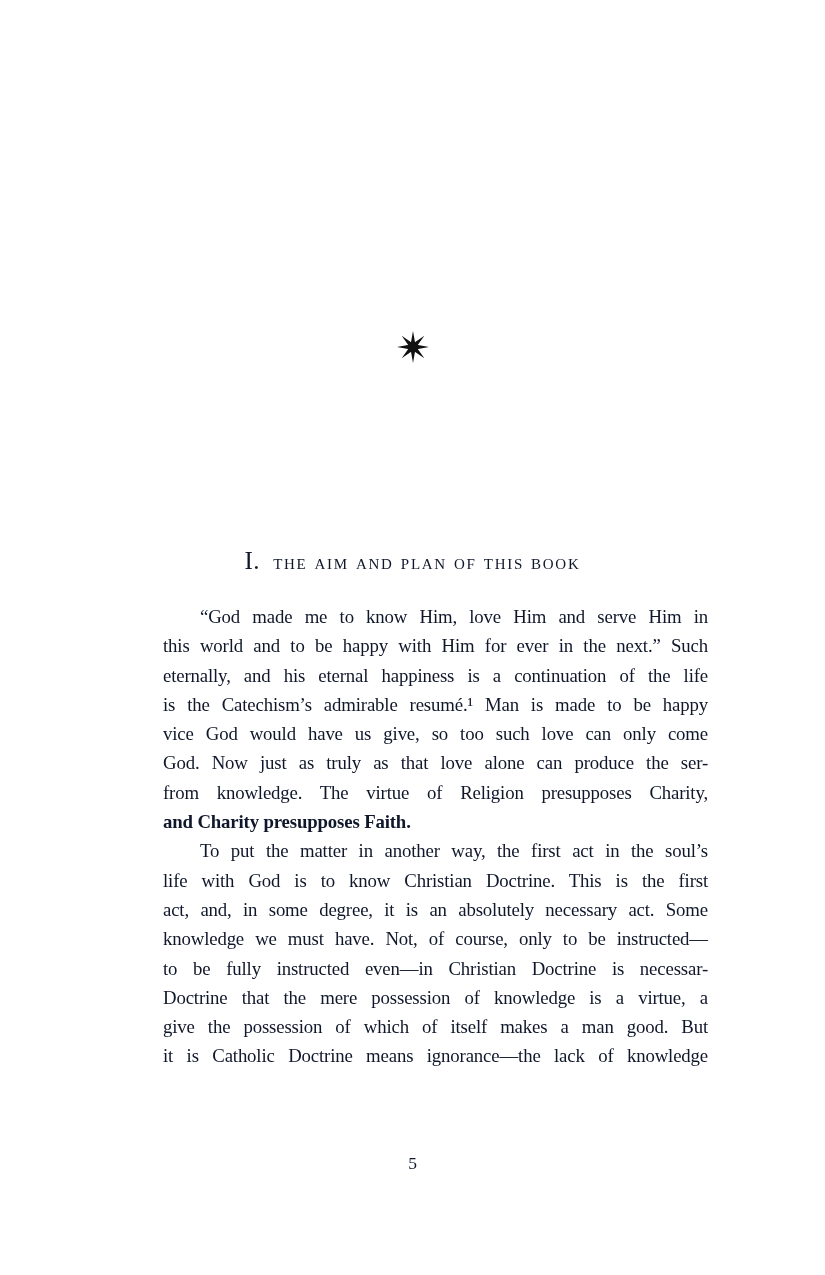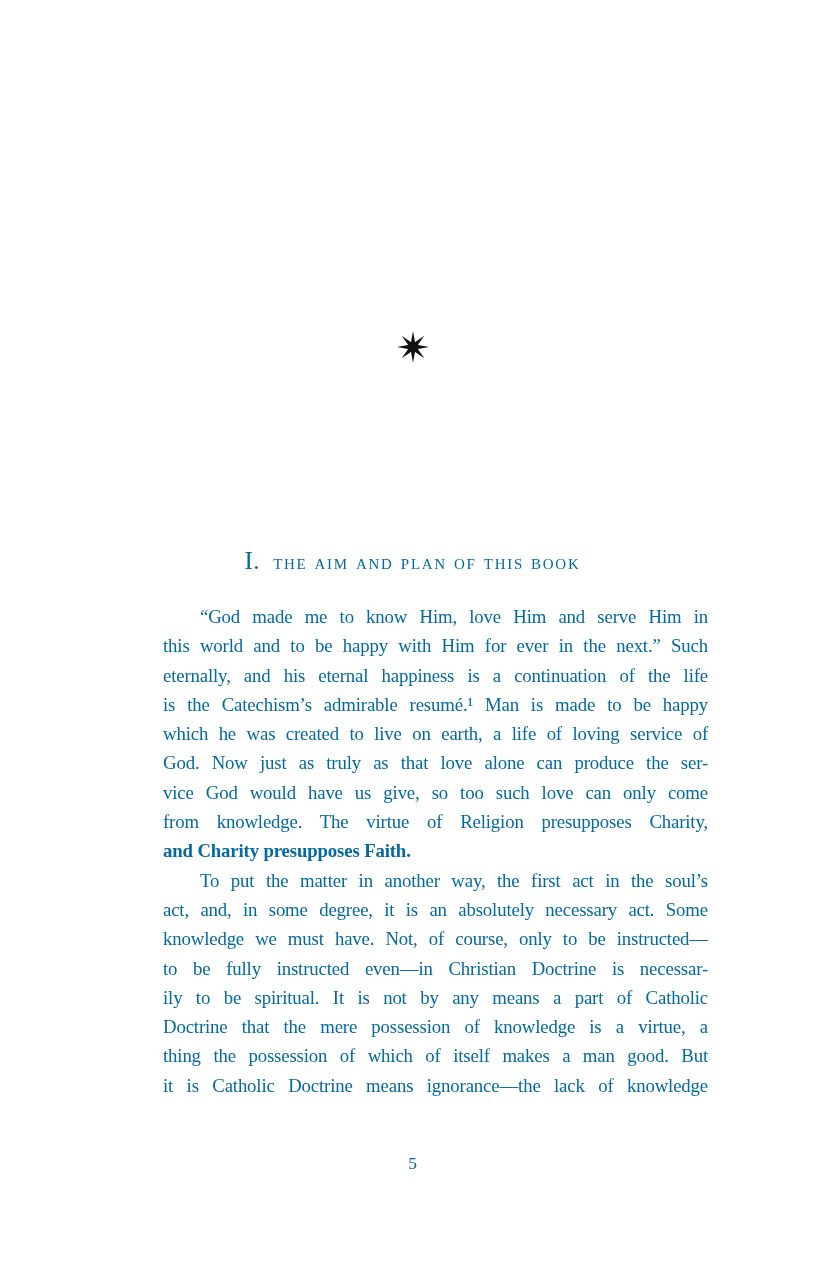--- a/index.html
+++ b/index.html
@@ -2,21 +2,21 @@
 <html><head>
 <meta charset="utf-8">
 <style>
   html, body { margin: 0; padding: 0; background: #ffffff; }
   .page {
     position: relative;
     width: 825px;
     height: 1275px;
     margin: 0 auto;
     background: #ffffff;
-    color: #0369a1;
+    color: #0f172a;
     font-family: "Liberation Serif", "DejaVu Serif", serif;
     overflow: hidden;
   }
   .star-wrap {
     position: absolute;
     top: 330px;
     left: 0;
     width: 825px;
     height: 36px;
     text-align: center;
@@ -87,31 +87,30 @@
   <h1 class="heading">
     <span class="numeral">I.</span>
     <span class="title-sc">the aim and plan of this book</span>
   </h1>
 
   <div class="body-text">
     <div class="line indent">“God made me to know Him, love Him and serve Him in</div>
     <div class="line">this world and to be happy with Him for ever in the next.” Such</div>
     <div class="line">eternally, and his eternal happiness is a continuation of the life</div>
     <div class="line">is the Catechism’s admirable resumé.¹ Man is made to be happy</div>
-    <div class="line">which he was created to live on earth, a life of loving service of</div>
+    <div class="line">vice God would have us give, so too such love can only come</div>
     <div class="line">God. Now just as truly as that love alone can produce the ser-</div>
-    <div class="line">vice God would have us give, so too such love can only come</div>
     <div class="line">from knowledge. The virtue of Religion presupposes Charity,</div>
     <div class="line endline">and Charity presupposes Faith.</div>
 
     <div class="line indent">To put the matter in another way, the first act in the soul’s</div>
+    <div class="line">life with God is to know Christian Doctrine. This is the first</div>
     <div class="line">act, and, in some degree, it is an absolutely necessary act. Some</div>
     <div class="line">knowledge we must have. Not, of course, only to be instructed—</div>
     <div class="line">to be fully instructed even—in Christian Doctrine is necessar-</div>
-    <div class="line">ily to be spiritual. It is not by any means a part of Catholic</div>
     <div class="line">Doctrine that the mere possession of knowledge is a virtue, a</div>
-    <div class="line">thing the possession of which of itself makes a man good. But</div>
+    <div class="line">give the possession of which of itself makes a man good. But</div>
     <div class="line">it is Catholic Doctrine means ignorance—the lack of knowledge</div>
   </div>
 
   <div class="pagenum">5</div>
 
 </div>
 
 </body></html>

